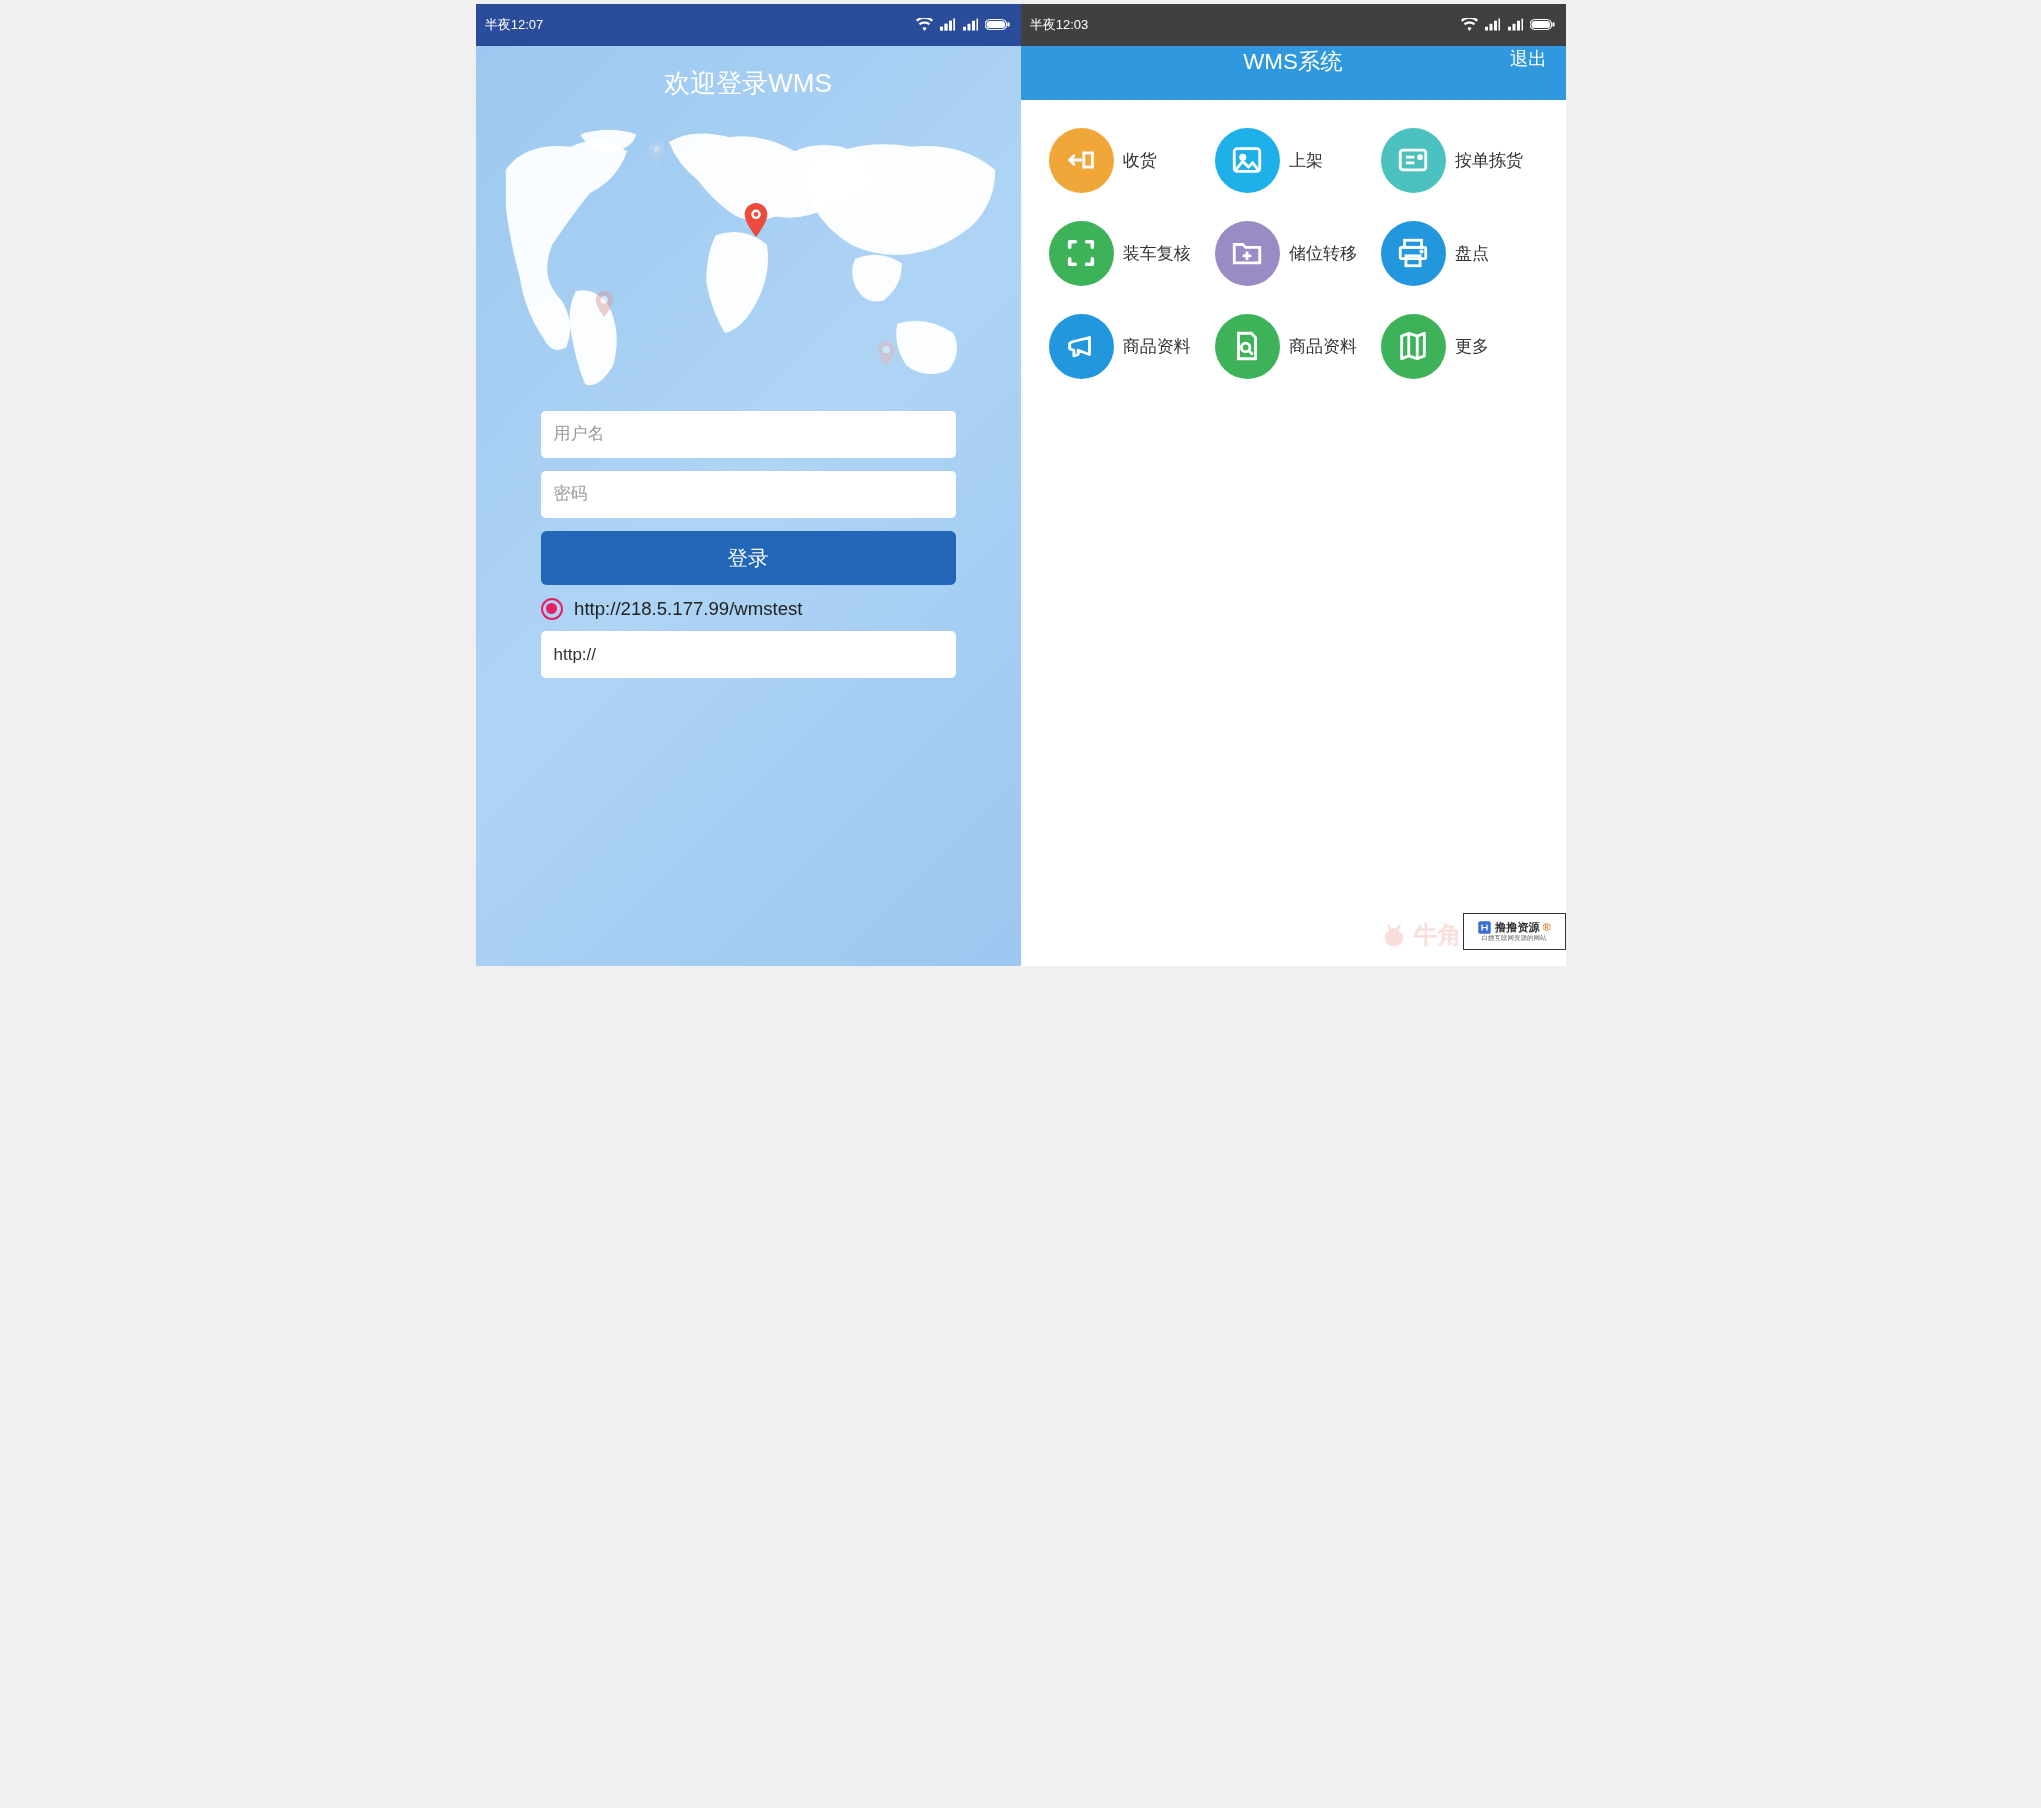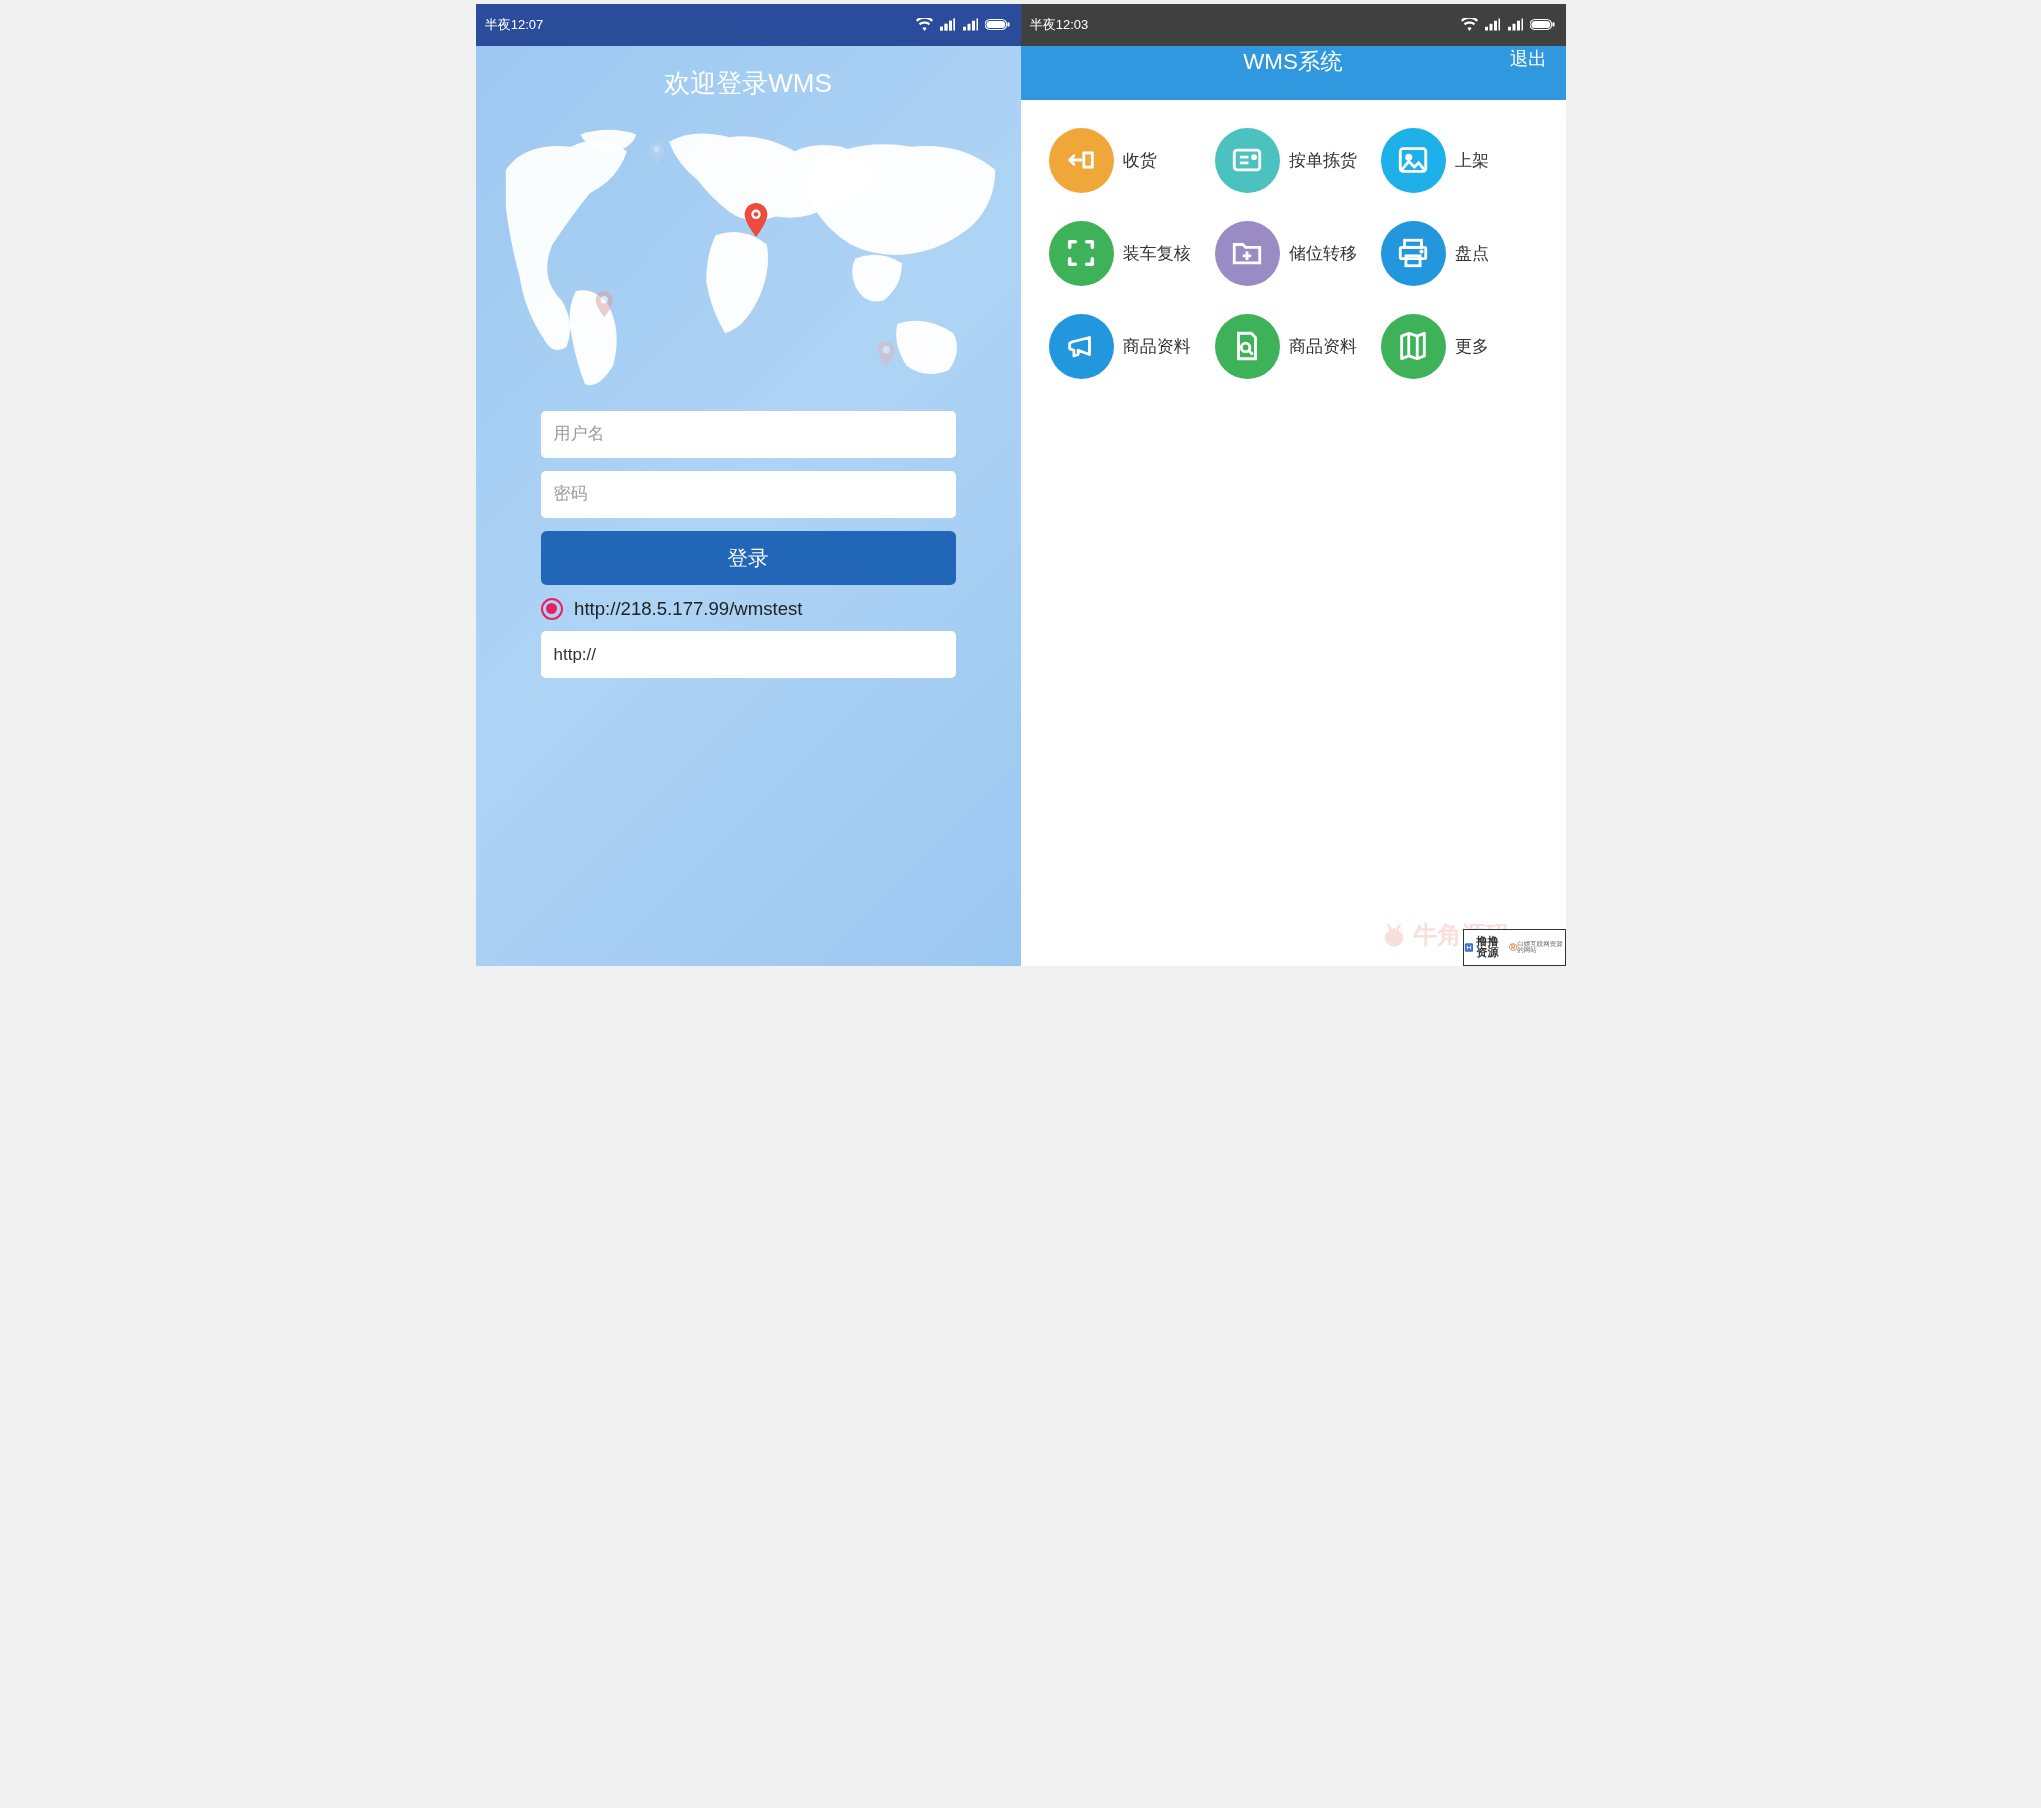--- a/index.html
+++ b/index.html
@@ -179,33 +179,33 @@
     color: #f5c6c0;
     opacity: .55;
     font-size: 24px;
     font-weight: bold;
     display: flex;
     align-items: center;
     gap: 5.6px;
   }
   .watermark2 {
     position: absolute;
-    bottom: 0px;
+    bottom: 16px;
     right: 0px;
     width: 103px;
     height: 37px;
     background: #fff;
     border: 0.9px solid #333;
     display: flex;
     align-items: center;
     justify-content: center;
     font-size: 11.2px;
     font-weight: bold;
     color: #333;
-    flex-direction: row;
+    flex-direction: column;
     line-height: 1;
   }
   .watermark2 .sub { font-size: 6.5px; font-weight: normal; color: #666; }
 </style>
 </head>
 <body>
 
 <div class="phones">
 
   <div class="phone left">
@@ -312,38 +312,38 @@
         <div class="menu-item">
           <div class="menu-icon" style="background:#f0a73a">
             <svg viewBox="0 0 24 24">
               <rect x="14" y="7" width="6" height="10" fill="none" stroke="#fff" stroke-width="2"></rect>
               <path d="M4 12h8M4 12l3-3M4 12l3 3" stroke="#fff" stroke-width="2" fill="none" stroke-linecap="round"></path>
             </svg>
           </div>
           <div class="menu-label">收货</div>
         </div>
         <div class="menu-item">
+          <div class="menu-icon" style="background:#1eb0e9">
+            <svg viewBox="0 0 24 24">
+              <rect x="3" y="4" width="18" height="16" rx="2" fill="none" stroke="#fff" stroke-width="2"></rect>
+              <circle cx="9" cy="10" r="2" fill="#fff"></circle>
+              <path d="M4 19l5-6 4 4 3-3 4 5" fill="none" stroke="#fff" stroke-width="2"></path>
+            </svg>
+          </div>
+          <div class="menu-label">上架</div>
+        </div>
+        <div class="menu-item">
           <div class="menu-icon" style="background:#4bc2c0">
             <svg viewBox="0 0 24 24">
               <rect x="3" y="5" width="18" height="14" rx="2" fill="none" stroke="#fff" stroke-width="2"></rect>
               <path d="M7 10h6M7 14h6" stroke="#fff" stroke-width="2"></path>
               <circle cx="17" cy="10" r="1.5" fill="#fff"></circle>
             </svg>
           </div>
           <div class="menu-label">按单拣货</div>
-        </div>
-        <div class="menu-item">
-          <div class="menu-icon" style="background:#1eb0e9">
-            <svg viewBox="0 0 24 24">
-              <rect x="3" y="4" width="18" height="16" rx="2" fill="none" stroke="#fff" stroke-width="2"></rect>
-              <circle cx="9" cy="10" r="2" fill="#fff"></circle>
-              <path d="M4 19l5-6 4 4 3-3 4 5" fill="none" stroke="#fff" stroke-width="2"></path>
-            </svg>
-          </div>
-          <div class="menu-label">上架</div>
         </div>
         <div class="menu-item">
           <div class="menu-icon" style="background:#3eb259">
             <svg viewBox="0 0 24 24">
               <path d="M4 4h4M4 4v4M20 4h-4M20 4v4M4 20h4M4 20v-4M20 20h-4M20 20v-4" stroke="#fff" stroke-width="2.5" fill="none" stroke-linecap="round"></path>
             </svg>
           </div>
           <div class="menu-label">装车复核</div>
         </div>
         <div class="menu-item">

